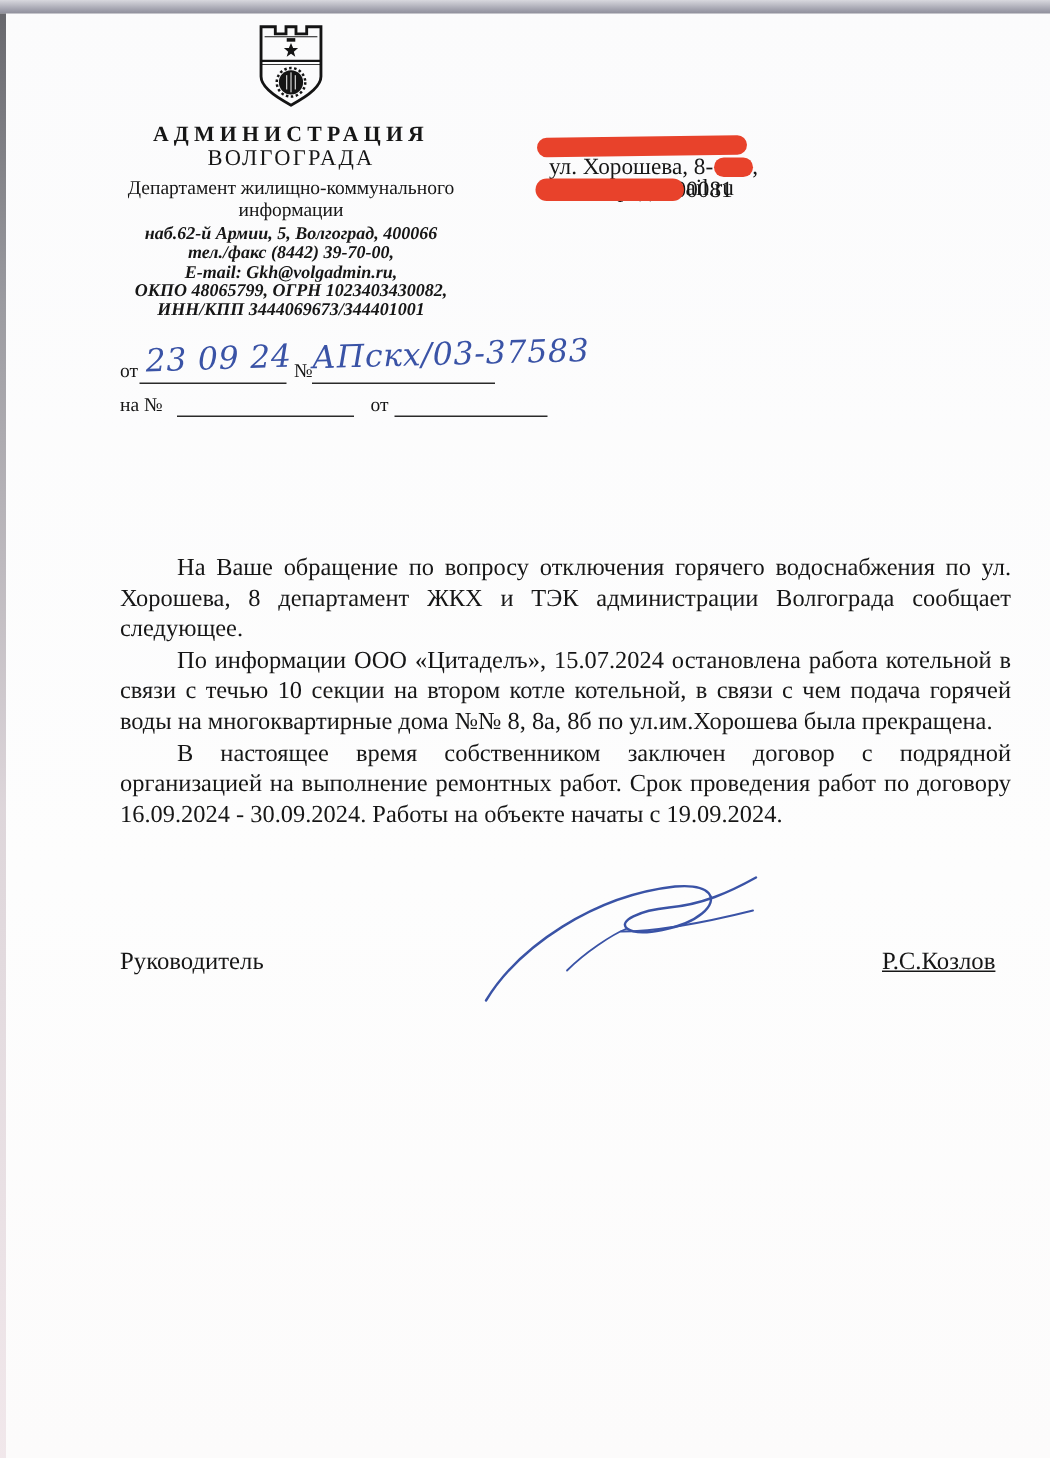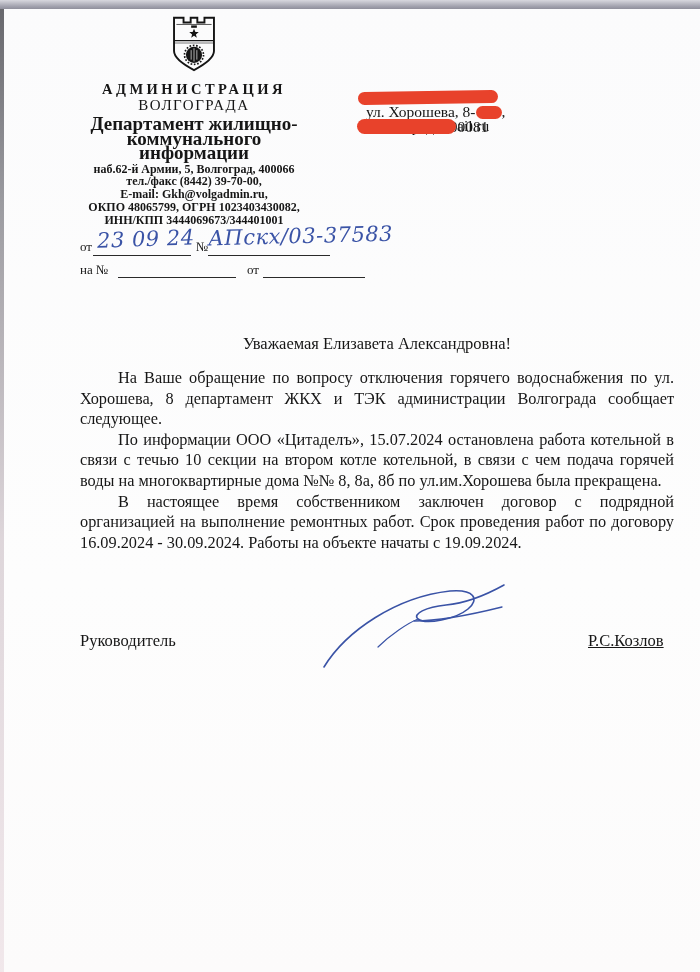--- a/index.html
+++ b/index.html
@@ -13,24 +13,24 @@
   .scan-top{position:absolute;left:0;top:0;width:700px;height:9px;
     background:linear-gradient(180deg,#d8d8de, #a2a2ae 70%, #8f8f9b 100%);}
   .scan-left{position:absolute;left:0;top:9px;width:4px;height:963px;
     background:linear-gradient(180deg,#4e4e54 0%, #8a8a90 20%, #d8cfd4 55%, #efe4e8 100%);opacity:.85;}
 
   
   .lh-left{position:absolute;left:44px;top:14px;width:300px;text-align:center;}
   .emblem{display:inline-block;margin-bottom:6px;}
   .org1{font-weight:bold;font-size:14.5px;letter-spacing:3.5px;line-height:15px;}
   .org2{font-weight:normal;font-size:15px;letter-spacing:1.5px;line-height:15px;margin-top:1px;}
-  .dept{font-weight:bold;font-size:19px;line-height:14.5px;}
+  .dept{font-weight:normal;font-size:13px;line-height:14.5px;}
   .dept-wrap{margin-top:4px;}
   .contact{font-weight:bold;font-size:12px;line-height:12.8px;}
-  .contact-wrap{margin-top:2px;}
+  .contact-wrap{margin-top:2px;font-style:italic;}
 
   
   .addr{position:absolute;left:356px;top:88px;width:190px;font-size:15.5px;line-height:14.6px;}
   .redact{background:#e8422b;border-radius:7px;display:block;}
   .redact-line1{position:absolute;left:2px;top:3px;width:140px;height:13px;transform:rotate(-.8deg);}
   .addr-row{position:absolute;left:10px;white-space:nowrap;}
   .row-street{top:17px;}
   .row-city{top:32px;}
   .row-email{top:31px;display:flex;align-items:center;text-align:center;}
   .redact-blob{display:inline-block;width:26px;height:13px;background:#e8422b;border-radius:7px;vertical-align:-2px;}
@@ -109,21 +109,20 @@
     <span class="hand" style="left:97px;top:227px;font-size:21px;transform:rotate(-2deg);">23 09 24</span>
     <span class="ref-label" style="left:196px;top:239px;">№</span>
     <span class="uline" style="left:208px;top:254px;width:122px;"></span>
     <span class="hand" style="left:208px;top:224px;font-size:21px;transform:rotate(-1.5deg);">АПскх/03-37583</span>
     <span class="ref-label" style="left:80px;top:262px;">на №</span>
     <span class="uline" style="left:118px;top:276px;width:118px;"></span>
     <span class="ref-label" style="left:247px;top:262px;">от</span>
     <span class="uline" style="left:263px;top:276px;width:102px;"></span>
   </div>
 
-  <div class="greeting">Уважаемая Елизавета Александровна!</div>
   <div class="body-text">
     <p>На Ваше обращение по вопросу отключения горячего водоснабжения по ул. Хорошева, 8 департамент ЖКХ и ТЭК администрации Волгограда сообщает следующее.</p>
     <p>По информации ООО «Цитаделъ», 15.07.2024 остановлена работа котельной в связи с течью 10 секции на втором котле котельной, в связи с чем подача горячей воды на многоквартирные дома №№ 8, 8а, 8б по ул.им.Хорошева была прекращена.</p>
     <p>В настоящее время собственником заключен договор с подрядной организацией на выполнение ремонтных работ. Срок проведения работ по договору 16.09.2024 - 30.09.2024. Работы на объекте начаты с 19.09.2024.</p>
   </div>
 
   <div class="sig-pos">Руководитель</div>
   <span class="sig-svg">
     <svg width="190" height="88" viewBox="0 0 190 88">
       <path d="M6,84 C28,48 78,14 132,8 C156,6 162,16 150,26 C138,36 108,42 100,36 C94,31 108,24 128,22 C150,20 168,12 186,2" fill="none" stroke="#3a53a6" stroke-width="1.6" stroke-linecap="round"></path>

